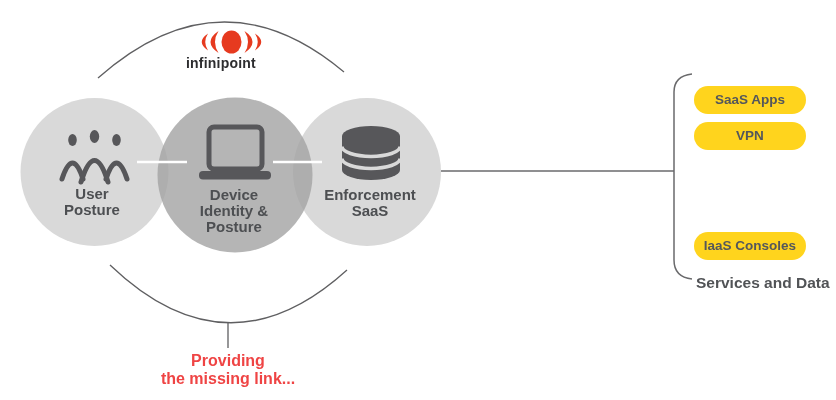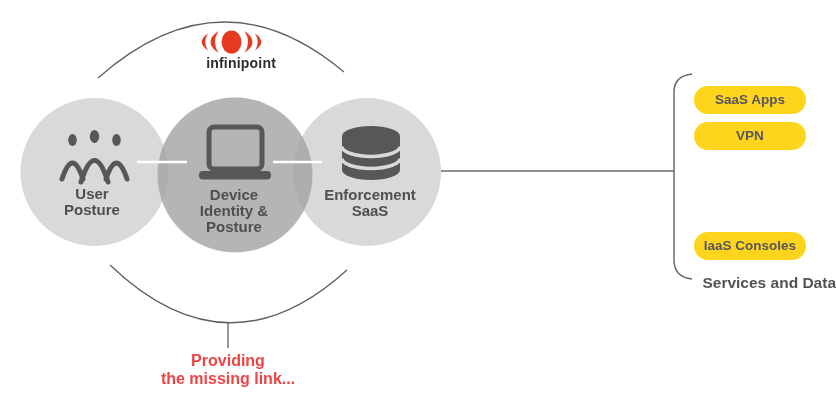--- a/index.html
+++ b/index.html
@@ -3,35 +3,35 @@
 <meta charset="utf-8">
 <style>
   html,body{margin:0;padding:0;background:#ffffff;}
   .stage{
     position:relative;width:836px;height:400px;background:#ffffff;overflow:hidden;
     font-family:"Liberation Sans", sans-serif;
   }
   .abs{position:absolute;}
   svg{display:block;}
   .brand-word{
-    left:186px;top:55px;width:90px;text-align:right;
+    left:186px;top:55px;width:90px;text-align:left;
     font-size:14px;font-weight:700;color:#2d2d2f;letter-spacing:.2px;
   }
   .node-label{
     text-align:center;font-size:15px;font-weight:700;color:#4d4f52;line-height:16px;
   }
   .label-user{left:57px;top:186px;width:70px;}
   .label-device{left:192px;top:187px;width:84px;}
   .label-enforce{left:317px;top:187px;width:106px;}
   .pill{
     left:694px;width:112px;height:28px;border-radius:14px;background:#ffd41d;
     text-align:center;line-height:28px;font-size:13.5px;font-weight:700;color:#54575c;
   }
   .services-label{
-    left:696px;top:274px;width:140px;text-align:right;
+    left:696px;top:274px;width:140px;text-align:left;
     font-size:15.5px;font-weight:700;color:#515356;
   }
   .caption{
     left:128px;top:352px;width:200px;text-align:center;
     font-size:16px;font-weight:700;color:#ef4444;line-height:17.5px;
   }
 </style>
 </head>
 <body>
 

